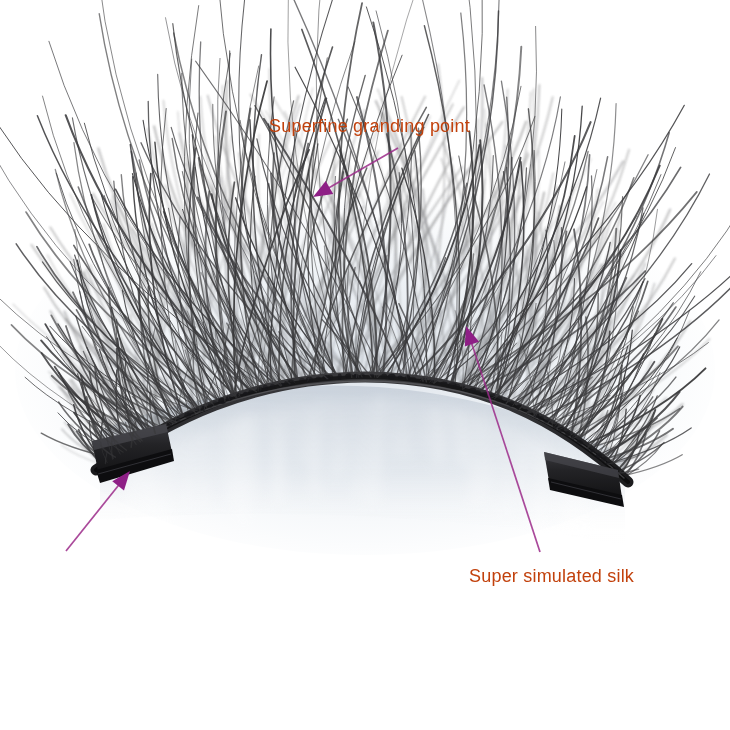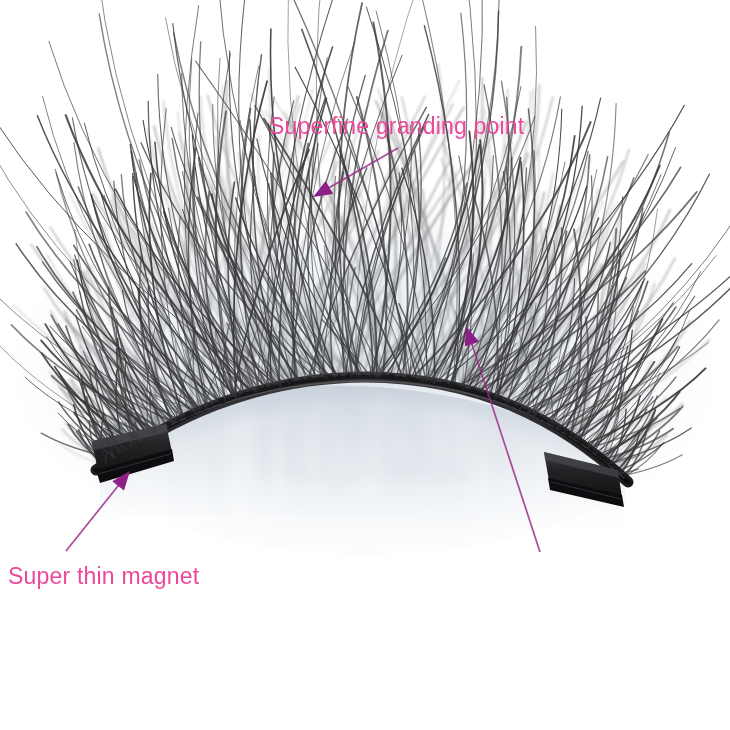--- a/index.html
+++ b/index.html
@@ -17,23 +17,23 @@
   }
   .product-photo {
     position: absolute;
     left: 0;
     top: 0;
     width: 730px;
     height: 730px;
   }
   .callout-label {
     position: absolute;
-    color: #ec4899;
+    color: #c2410c;
     font-family: "Liberation Sans", sans-serif;
-    font-size: 23px;
+    font-size: 18px;
     line-height: 27px;
     letter-spacing: 0.2px;
     white-space: pre;
     font-weight: 400;
   }
   #label-granding { left: 269px; top: 113px; }
   #label-magnet   { left: 8px;   top: 563px; }
   #label-silk     { left: 469px; top: 563px; }
   .annot-layer {
     position: absolute;
@@ -916,16 +916,17 @@
       <polygon id="arr1head" fill="#8e1f86" points="130,471 123.98731016728865,490.5217202360758 112.27427802564321,481.1512945227594"></polygon>
     </g>
     <g>
       <line id="arr2line" stroke="#9c2b8a" stroke-width="1.7" opacity="0.85" x1="540" y1="552" x2="470.97883481873157" y2="341.20563066261263"></line>
       <polygon id="arr2head" fill="#8e1f86" points="466,326 479.0400057203434,341.7228575905721 464.78472697414406,346.39051523313293"></polygon>
     </g>
   </svg>
 
   <div class="callout-label" id="label-granding">Superfine granding point</div>
 
-  <div class="callout-label" id="label-magnet"><span>Super thin magnet</span><br></div>
-
+  <div class="callout-label" id="label-magnet"><br></div>
+
+  <div class="callout-label" id="label-silk">Super simulated silk</div>
 
 </div>
 
 </body></html>

